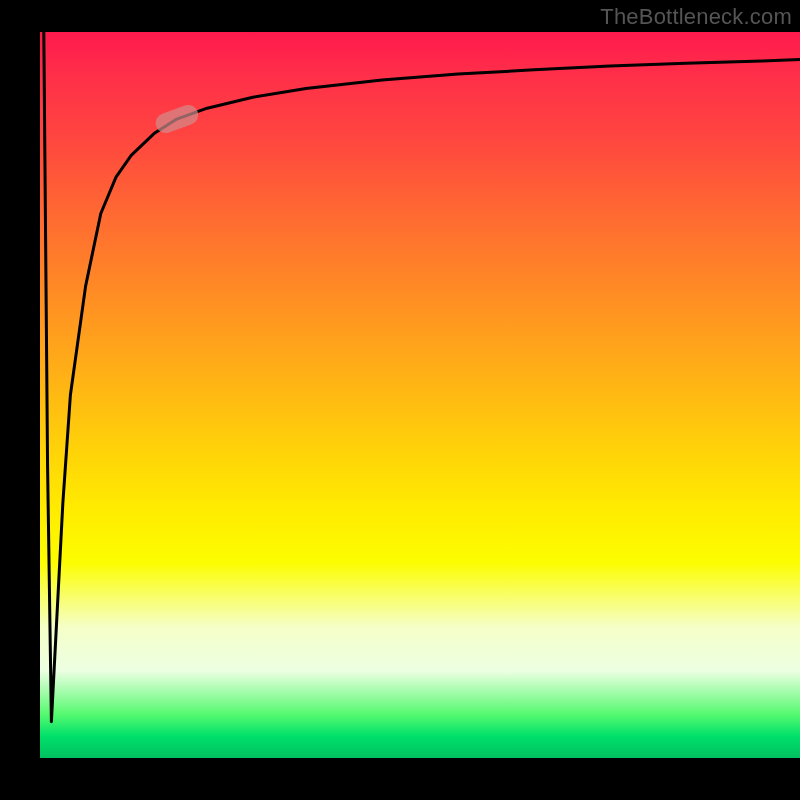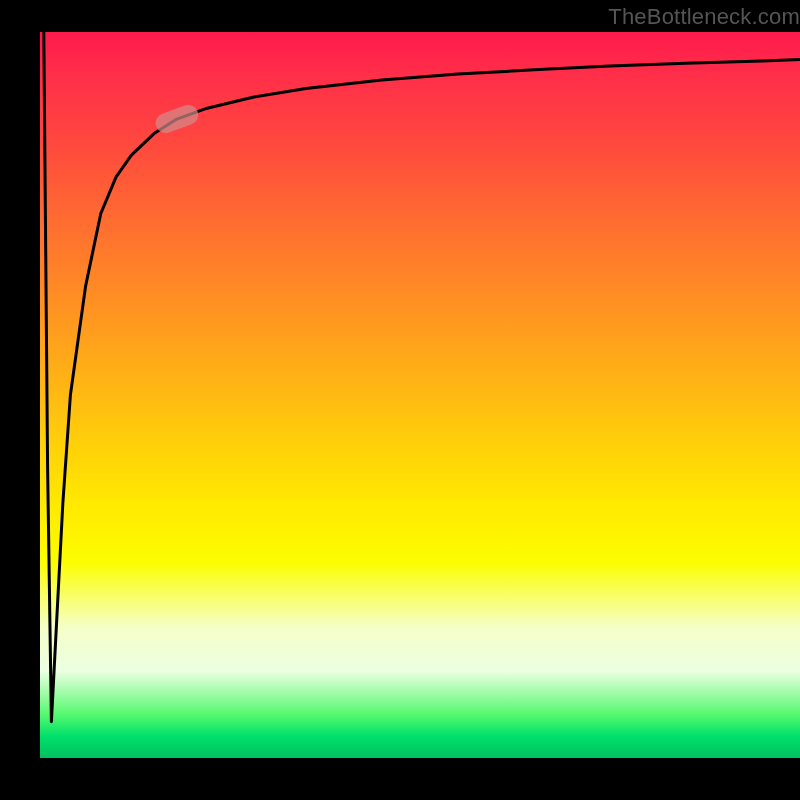--- a/index.html
+++ b/index.html
@@ -1,21 +1,21 @@
 <!DOCTYPE html>
 <html><head>
 <meta charset="utf-8">
 <style>
   * { margin: 0; padding: 0; box-sizing: border-box; }
   html, body { width: 800px; height: 800px; overflow: hidden; background: #000; }
   .root { position: relative; width: 800px; height: 800px; }
   .watermark {
     position: absolute;
     top: 4px;
-    right: 0;
+    right: 8px;
     font-family: Arial, Helvetica, sans-serif;
     font-size: 22px;
     color: #555;
     letter-spacing: 0.2px;
     z-index: 10;
   }
   .plot-area {
     position: absolute;
     left: 40px;
     top: 32px;

